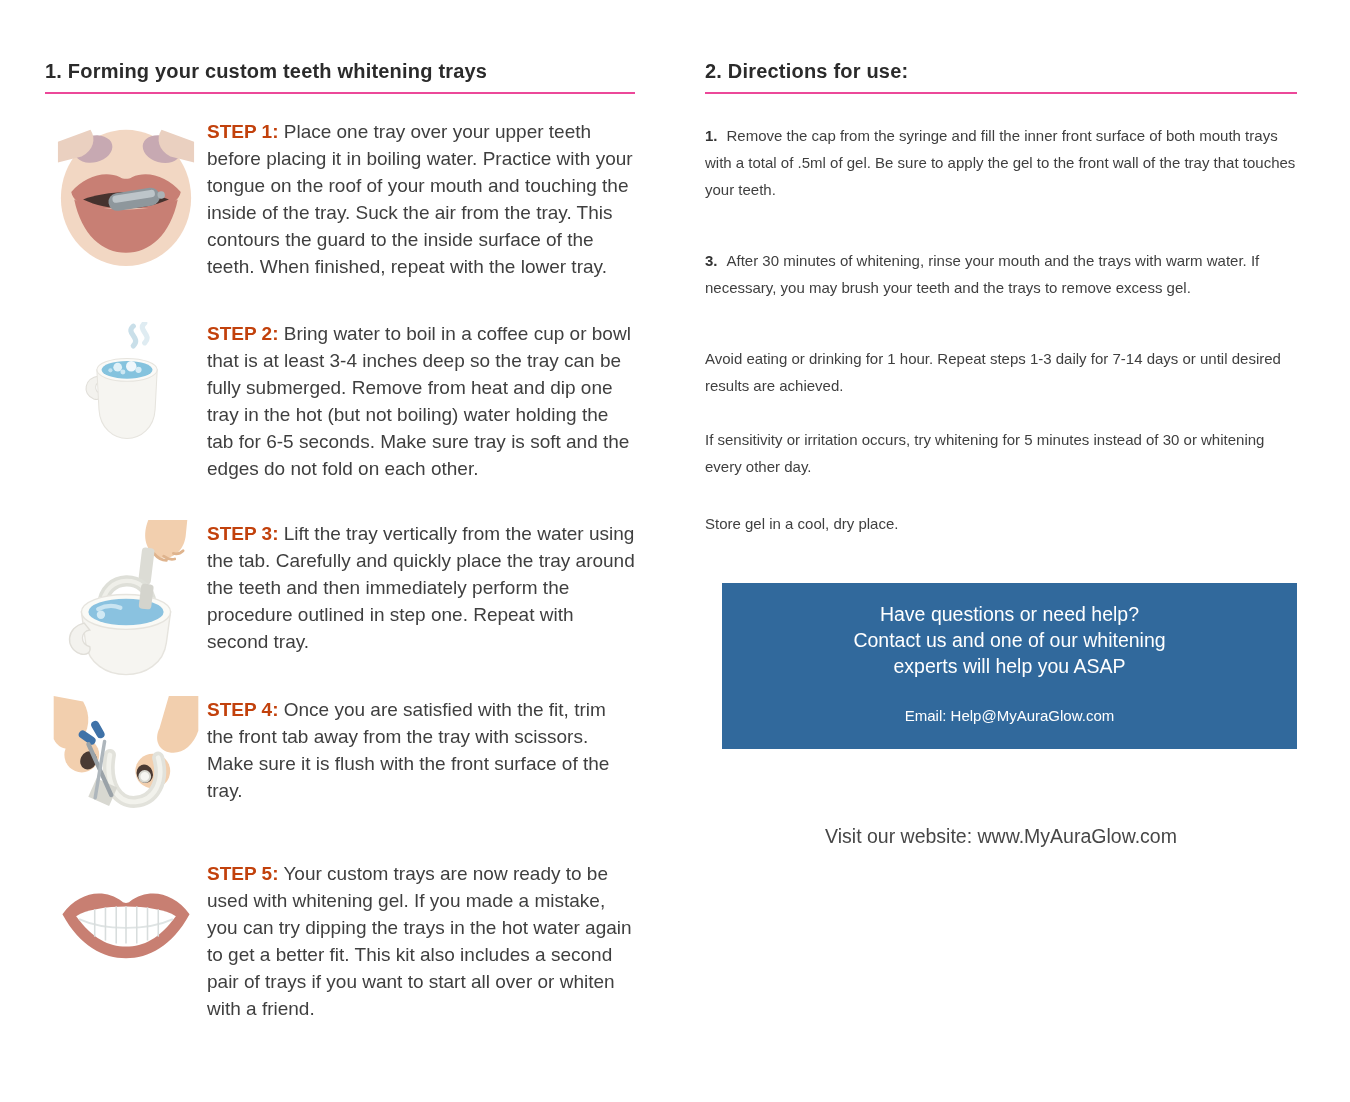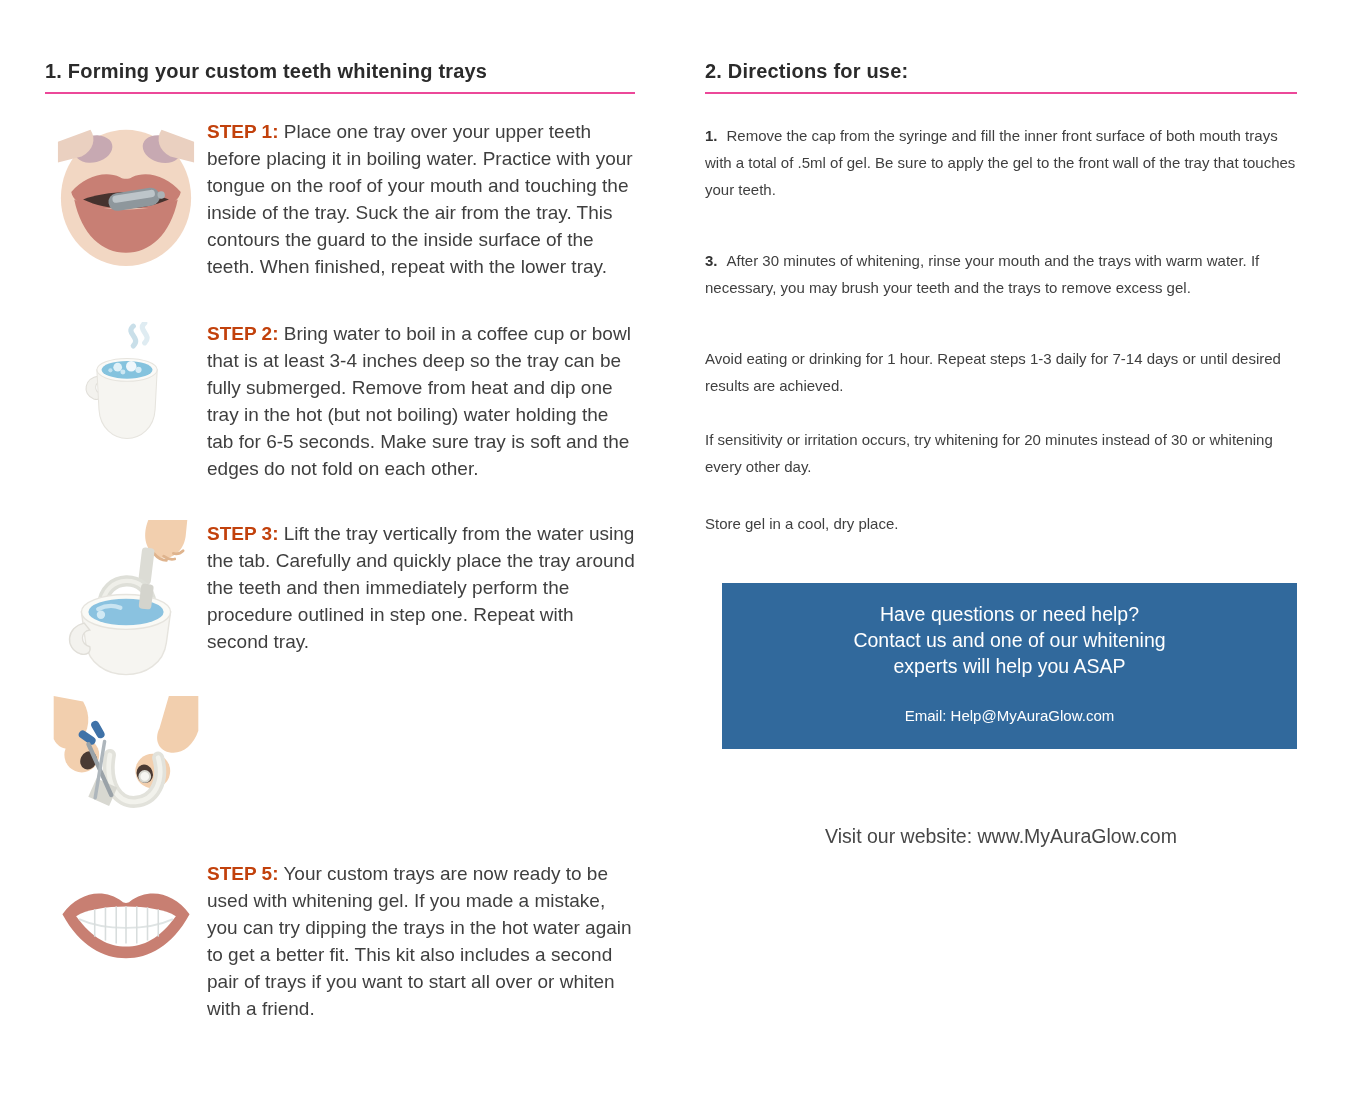--- a/index.html
+++ b/index.html
@@ -139,20 +139,24 @@
             <rect x="30" y="64" width="17" height="15" fill="#d8d8d1"></rect>
           </g>
           <g>
             <rect x="20" y="28" width="14" height="6" rx="3" fill="#3f72a8" transform="rotate(35 27 31)"></rect>
             <rect x="28" y="22" width="14" height="6" rx="3" fill="#3f72a8" transform="rotate(60 35 25)"></rect>
             <path d="M28,36 L45,74" stroke="#9aa2a8" stroke-width="3.2" stroke-linecap="round"></path>
             <path d="M40,34 L33,76" stroke="#aeb6bc" stroke-width="2.6" stroke-linecap="round"></path>
           </g>
         </svg>
       </div>
+      <p class="step-text">
+        <b>STEP 4:</b>
+        <span>Once you are satisfied with the fit, trim the front tab away from the tray with scissors. Make sure it is flush with the front surface of the tray.</span>
+      </p>
     </div>
 
     <div class="step-row s5">
       <div class="step-icon-cell">
         <svg width="138" height="88" viewBox="0 0 140 90" class="smile-offset">
           <path d="M5,37 C22,14 47,10 66,24 C68,26 72,26 74,24 C93,10 118,14 135,37 C117,70 93,82 70,82 C47,82 23,70 5,37 Z" fill="#c87f72"></path>
           <path d="M19,39 C40,26 100,26 121,39 C104,62 88,70 70,70 C52,70 36,62 19,39 Z" fill="#ffffff"></path>
           <path d="M22,42 C48,54 92,54 118,42" stroke="#dfe4e4" stroke-width="2" fill="none"></path>
           <g stroke="#d8dddd" stroke-width="1.6">
             <path d="M38,32 L38,60"></path>
@@ -176,21 +180,21 @@
     <div class="section-heading">2. Directions for use:</div>
 
     <p class="direction d1">
       <b class="num">1.</b><span>Remove the cap from the syringe and fill the inner front surface of both mouth trays with a total of .5ml of gel. Be sure to apply the gel to the front wall of the tray that touches your teeth.</span>
     </p>
     <p class="direction d3">
       <b class="num">3.</b><span>After 30 minutes of whitening, rinse your mouth and the trays with warm water. If necessary, you may brush your teeth and the trays to remove excess gel.</span>
     </p>
 
     <p class="note n1">Avoid eating or drinking for 1 hour.  Repeat steps 1-3 daily for 7-14 days or until desired results are achieved.</p>
-    <p class="note n2">If sensitivity or irritation occurs, try whitening for 20 minutes instead of 30 or whitening every other day.</p>
+    <p class="note n2">If sensitivity or irritation occurs, try whitening for 5 minutes instead of 30 or whitening every other day.</p>
     <p class="note n3">Store gel in a cool, dry place.</p>
 
     <div class="help-box" style="background: rgb(49, 105, 156);">
       <div class="hb-line">Have questions or need help?</div>
       <div class="hb-line">Contact us and one of our whitening</div>
       <div class="hb-line">experts will help you ASAP</div>
       <div class="hb-email">Email: Help@MyAuraGlow.com</div>
     </div>
 
     <div class="website-line">Visit our website: www.MyAuraGlow.com</div>

